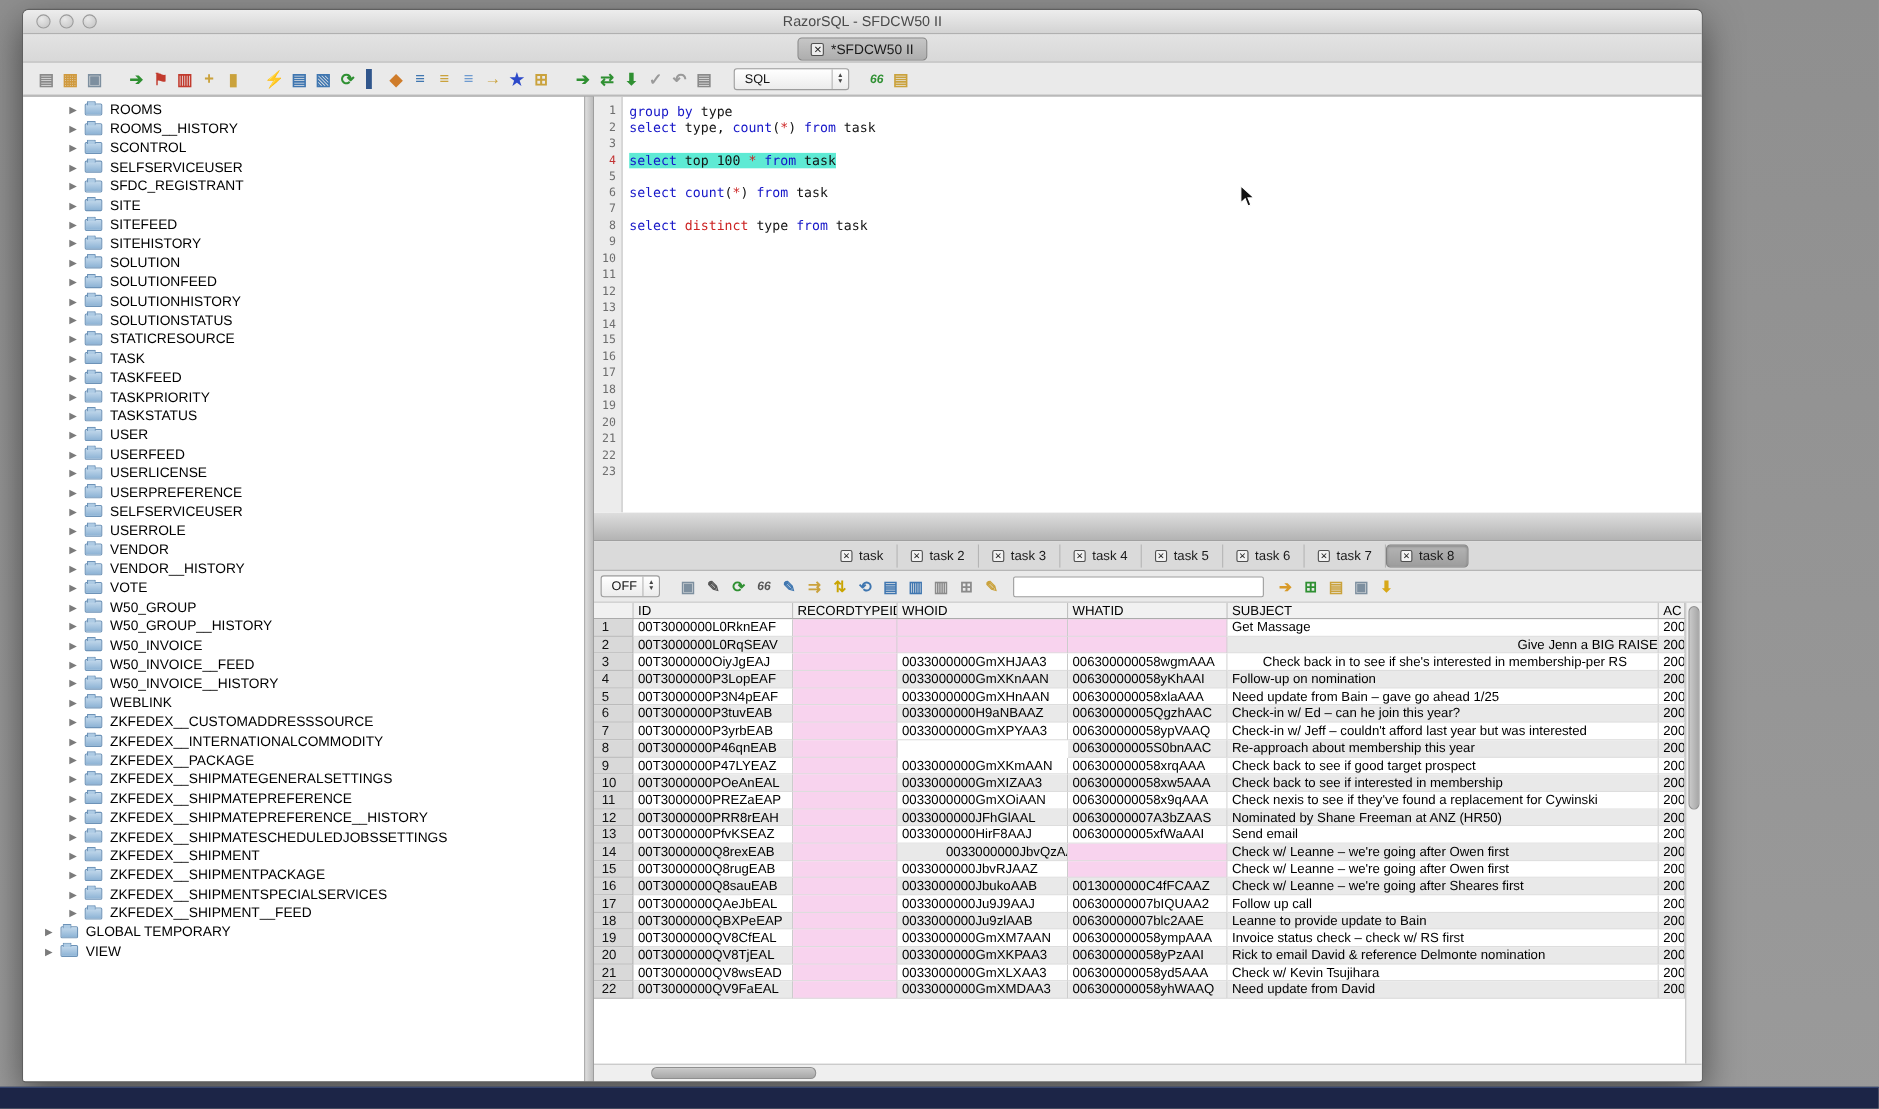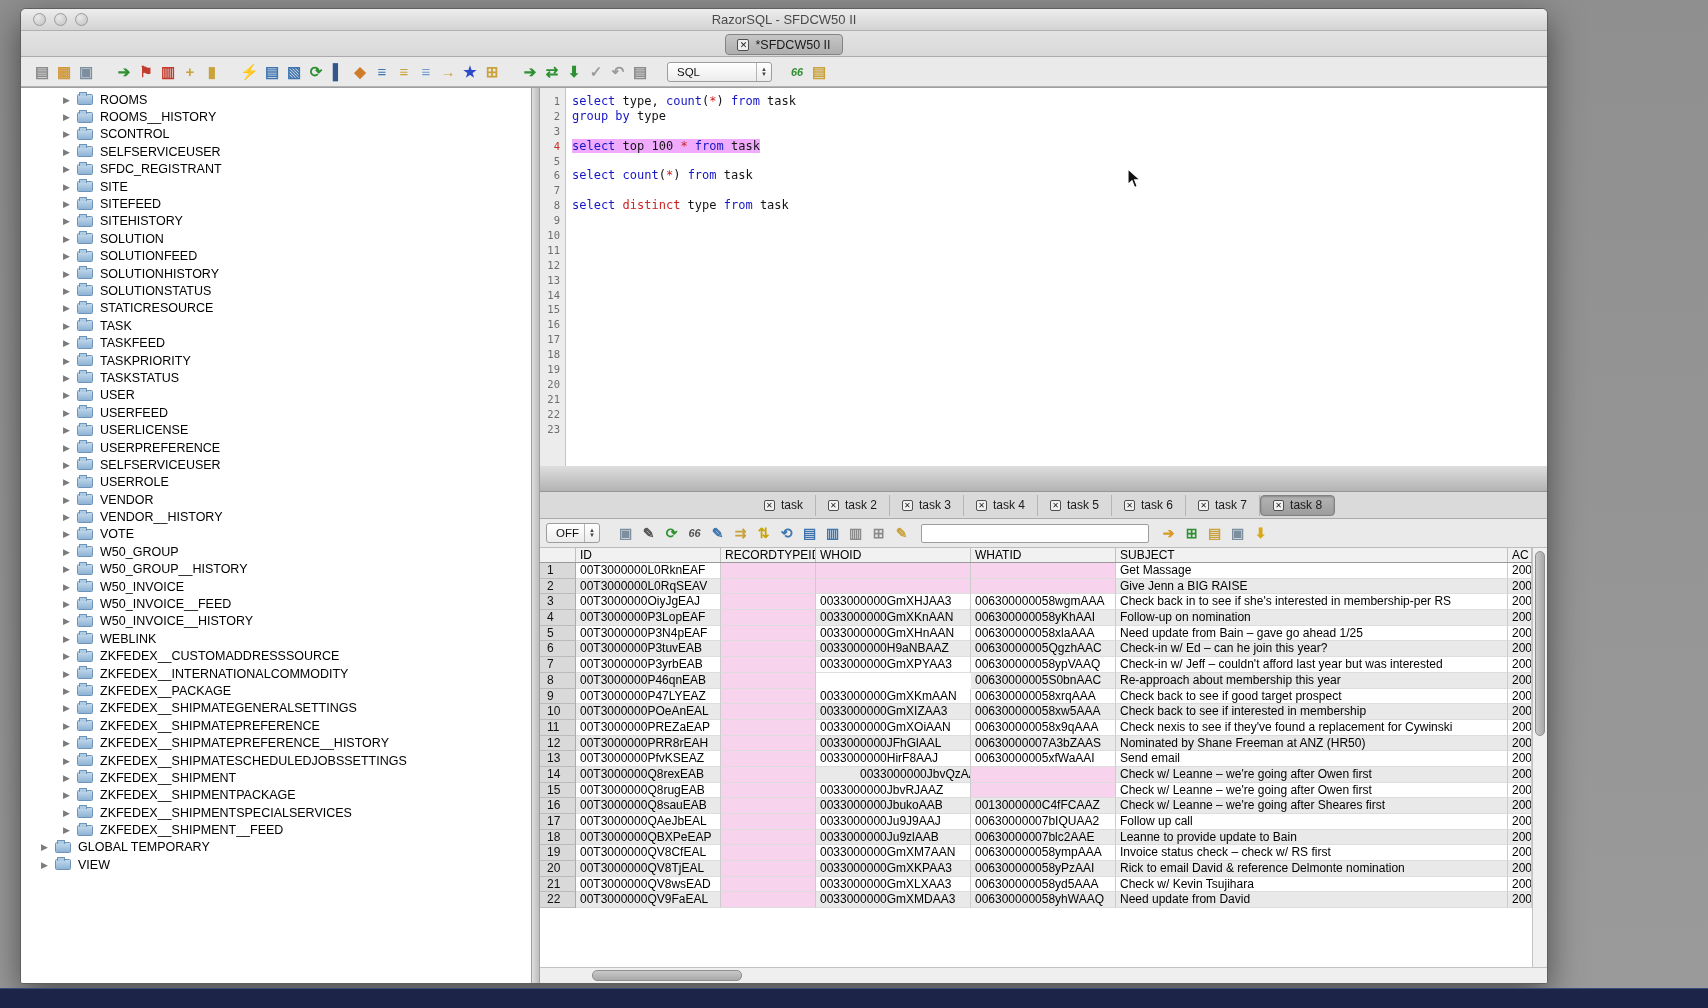--- a/index.html
+++ b/index.html
@@ -68,21 +68,21 @@
 
   .editor { height:378px; flex:0 0 378px; display:flex; background:#fff; overflow:hidden; }
   .gutter { width:26px; flex:0 0 26px; background:#ececec; border-right:1px solid #c4c4c4;
     padding-top:6px; text-align:right; }
   .ln { height:14.9px; line-height:14.9px; font-family:"DejaVu Sans Mono", monospace;
     font-size:10.5px; color:#6e6e6e; padding-right:5px; }
   .ln.cur { color:#c23232; }
   .code { flex:1; padding:6px 0 0 6px; font-family:"DejaVu Sans Mono", monospace; font-size:12px; }
   .code-line { height:14.9px; line-height:14.9px; white-space:pre; }
   .kw { color:#1616c8; } .rd { color:#cc2222; } .pl { color:#141414; }
-  .sel { background:#f0abfc; }
+  .sel { background:#5eead4; }
 
   .ed-status { height:17px; flex:0 0 17px; background:#fbfbfb; border-top:1px solid #d6d6d6;
     border-bottom:1px solid #c9c9c9; display:flex; justify-content:center; align-items:center;
     font-size:11px; color:#1c1c1c; }
   .ed-status span { margin:0 9px; white-space:nowrap; }
 
   .hsplit { height:26px; flex:0 0 26px; background:linear-gradient(#dedede,#b3b3b3);
     border-bottom:1px solid #969696; }
 
   .rtabs { height:27px; flex:0 0 27px; background:#dadada; border-bottom:1px solid #ababab;
@@ -459,22 +459,22 @@
               <div class="ln">16</div>
               <div class="ln">17</div>
               <div class="ln">18</div>
               <div class="ln">19</div>
               <div class="ln">20</div>
               <div class="ln">21</div>
               <div class="ln">22</div>
               <div class="ln">23</div>
             </div>
           <div class="code" id="code">
+              <div class="code-line"><span class="kw">group</span><span class="pl"> </span><span class="kw">by</span><span class="pl"> type</span></div>
               <div class="code-line"><span class="kw">select</span><span class="pl"> type, </span><span class="kw">count</span><span class="pl">(</span><span class="rd">*</span><span class="pl">) </span><span class="kw">from</span><span class="pl"> task</span></div>
-              <div class="code-line"><span class="kw">group</span><span class="pl"> </span><span class="kw">by</span><span class="pl"> type</span></div>
               <div class="code-line">&nbsp;</div>
               <div class="code-line"><span class="sel"><span class="kw">select</span><span class="pl"> top 100 </span><span class="rd">*</span><span class="pl"> </span><span class="kw">from</span><span class="pl"> task</span></span></div>
               <div class="code-line">&nbsp;</div>
               <div class="code-line"><span class="kw">select</span><span class="pl"> </span><span class="kw">count</span><span class="pl">(</span><span class="rd">*</span><span class="pl">) </span><span class="kw">from</span><span class="pl"> task</span></div>
               <div class="code-line">&nbsp;</div>
               <div class="code-line"><span class="kw">select</span><span class="pl"> </span><span class="rd">distinct</span><span class="pl"> type </span><span class="kw">from</span><span class="pl"> task</span></div>
               <div class="code-line">&nbsp;</div>
               <div class="code-line">&nbsp;</div>
               <div class="code-line">&nbsp;</div>
               <div class="code-line">&nbsp;</div>
@@ -579,30 +579,30 @@
                 <div class="g-cell null" style="width: 145px; flex: 0 0 145px;"></div>
                 <div class="g-cell" style="width: 392px; flex: 0 0 392px;">Get Massage</div>
                 <div class="g-cell" style="width: 24px; flex: 0 0 24px;">200</div>
               </div>
               <div class="g-row alt">
                 <div class="g-cell g-num" style="width: 36px; flex: 0 0 36px;">2</div>
                 <div class="g-cell" style="width: 145px; flex: 0 0 145px;">00T3000000L0RqSEAV</div>
                 <div class="g-cell null" style="width: 95px; flex: 0 0 95px;"></div>
                 <div class="g-cell null" style="width: 155px; flex: 0 0 155px;"></div>
                 <div class="g-cell null" style="width: 145px; flex: 0 0 145px;"></div>
-                <div class="g-cell" style="width: 392px; flex: 0 0 392px;">Give Jenn a BIG RAISE</div>
+                <div class="g-cell" style="width: 392px; flex: 0 0 392px; text-align: right;">Give Jenn a BIG RAISE</div>
                 <div class="g-cell" style="width: 24px; flex: 0 0 24px;">200</div>
               </div>
               <div class="g-row">
                 <div class="g-cell g-num" style="width: 36px; flex: 0 0 36px;">3</div>
                 <div class="g-cell" style="width: 145px; flex: 0 0 145px;">00T3000000OiyJgEAJ</div>
                 <div class="g-cell null" style="width: 95px; flex: 0 0 95px;"></div>
                 <div class="g-cell" style="width: 155px; flex: 0 0 155px;">0033000000GmXHJAA3</div>
                 <div class="g-cell" style="width: 145px; flex: 0 0 145px;">006300000058wgmAAA</div>
-                <div class="g-cell" style="width: 392px; flex: 0 0 392px;">Check back in to see if she's interested in membership-per RS</div>
+                <div class="g-cell" style="width: 392px; flex: 0 0 392px; text-align: center;">Check back in to see if she's interested in membership-per RS</div>
                 <div class="g-cell" style="width: 24px; flex: 0 0 24px;">200</div>
               </div>
               <div class="g-row alt">
                 <div class="g-cell g-num" style="width: 36px; flex: 0 0 36px;">4</div>
                 <div class="g-cell" style="width: 145px; flex: 0 0 145px;">00T3000000P3LopEAF</div>
                 <div class="g-cell null" style="width: 95px; flex: 0 0 95px;"></div>
                 <div class="g-cell" style="width: 155px; flex: 0 0 155px;">0033000000GmXKnAAN</div>
                 <div class="g-cell" style="width: 145px; flex: 0 0 145px;">006300000058yKhAAI</div>
                 <div class="g-cell" style="width: 392px; flex: 0 0 392px;">Follow-up on nomination</div>
                 <div class="g-cell" style="width: 24px; flex: 0 0 24px;">200</div>

